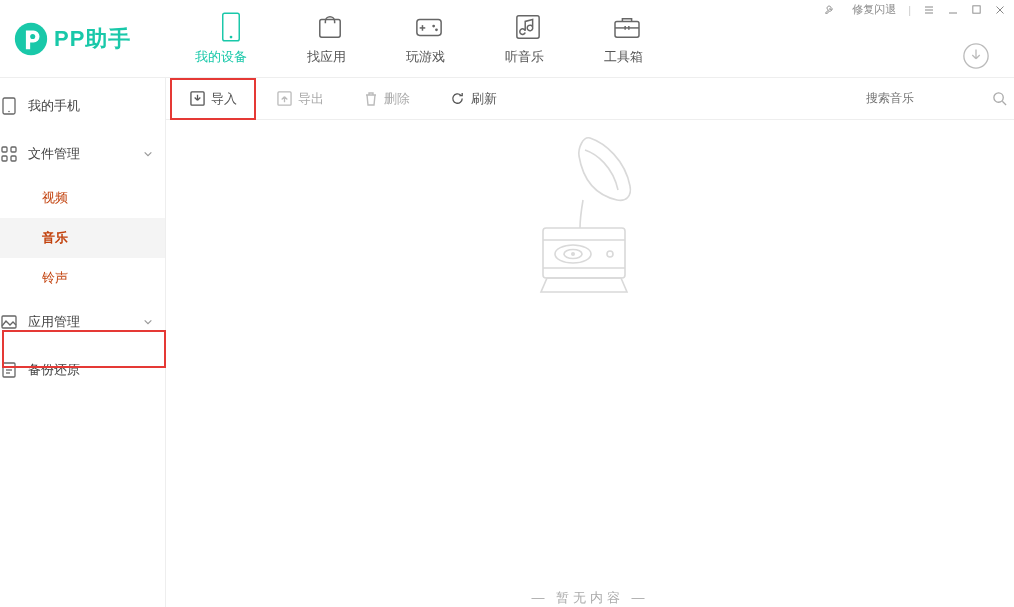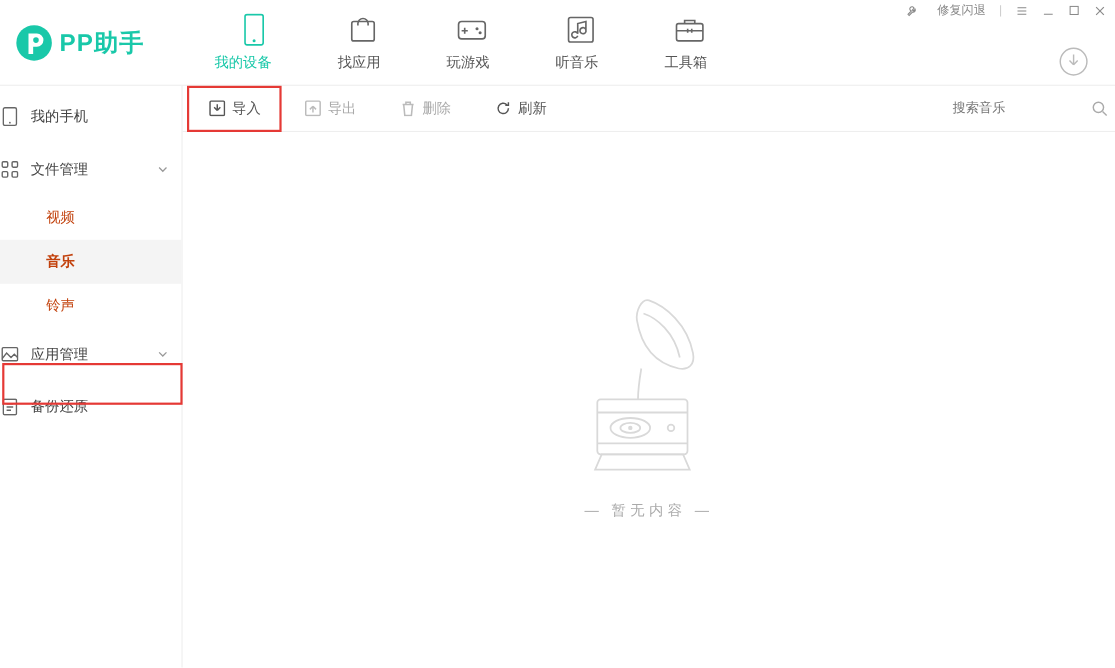--- a/index.html
+++ b/index.html
@@ -42,21 +42,21 @@
 
   
   .toolbar { height: 42px; border-bottom: 1px solid #eee; display: flex; align-items: center; padding-left: 24px; gap: 40px; font-size: 13px; color: #aaa; position: relative; }
   .tb-btn { display: flex; align-items: center; gap: 6px; cursor: pointer; }
   .tb-btn.enabled { color: #555; }
   .tb-search { position: absolute; right: 7px; display: flex; align-items: flex-start; gap: 6px; }
   .tb-search input { border: none; outline: none; font-size: 12px; width: 120px; background: transparent; }
 
   
   .content { flex: 1; display: flex; flex-direction: column; }
-  .empty { flex: 1; display: flex; flex-direction: column; align-items: center; justify-content: center; color: #aaa; font-size: 13px; }
+  .empty { flex: 1; display: flex; flex-direction: column; align-items: center; justify-content: space-between; color: #aaa; font-size: 13px; }
   .empty-label { margin-top: 20px; letter-spacing: 4px; }
 
   
   .redbox { position: absolute; border: 2px solid #e53935; pointer-events: none; }
   .redbox.import { left: 170px; top: 78px; width: 86px; height: 42px; }
   .redbox.music  { left: 2px; top: 330px; width: 164px; height: 38px; }
 </style>
 </head>
 <body>
 

